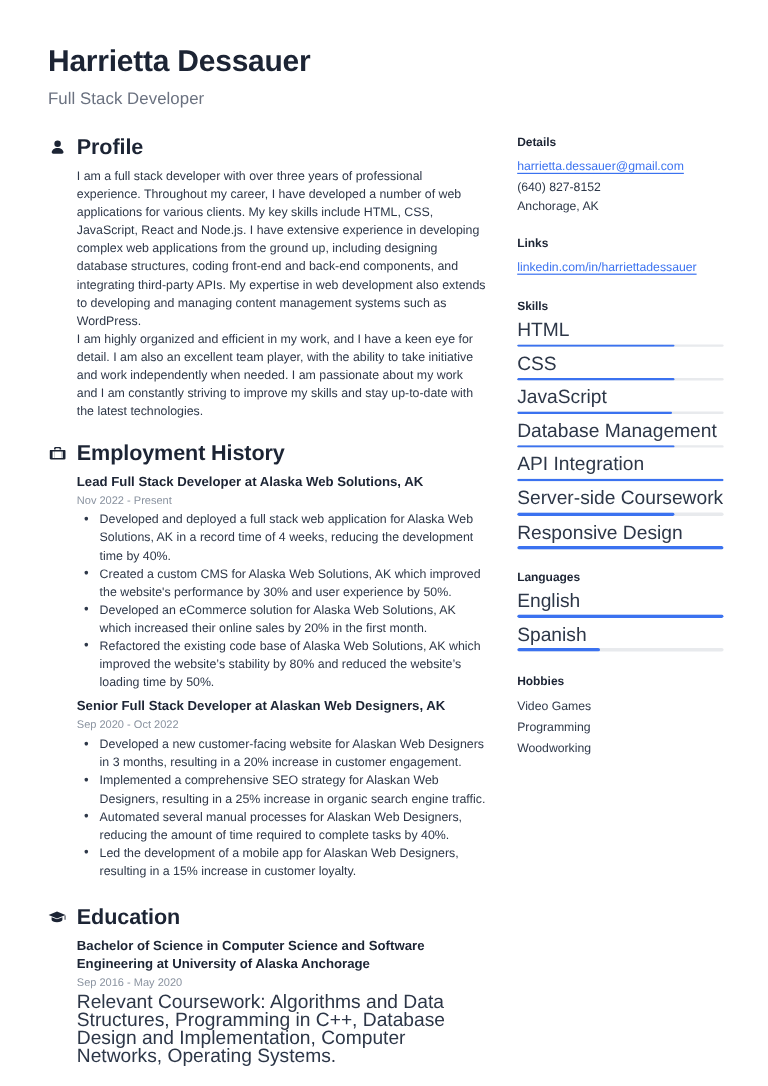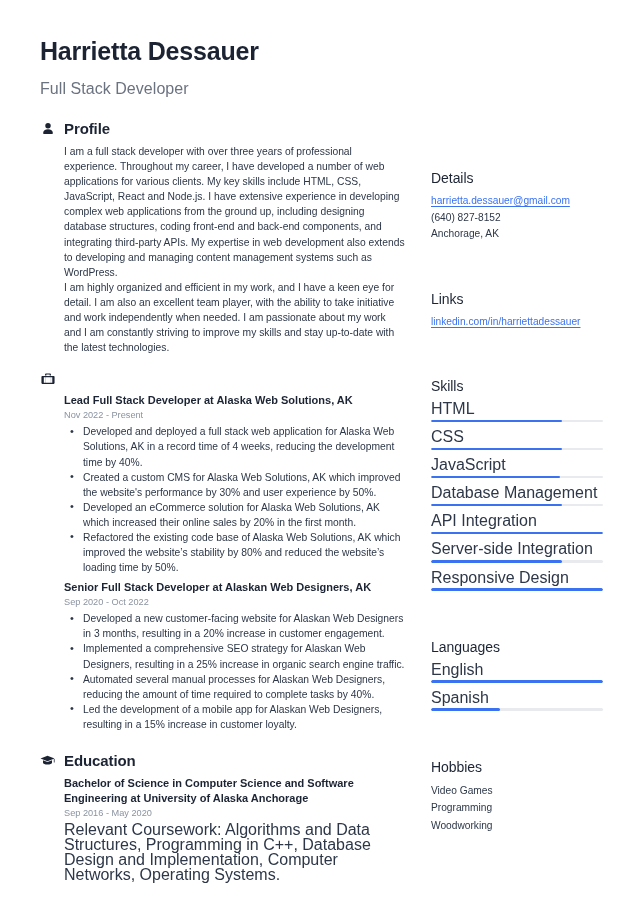--- a/index.html
+++ b/index.html
@@ -30,23 +30,23 @@
 
   .full-name {
     font-size: 25px;
     font-weight: 700;
     letter-spacing: -0.2px;
     color: #1c2434;
     line-height: 1.2;
   }
 
   .job-title {
-    font-size: 16px;
+    font-size: 14px;
     color: #6b7280;
-    margin-top: 14px;
+    margin-top: 8px;
     letter-spacing: 0.05px;
   }
 
   
   .body-cols {
     display: flex;
     align-items: flex-start;
     gap: 26px;
   }
 
@@ -68,21 +68,21 @@
     height: 15px;
     display: inline-flex;
     align-items: center;
     justify-content: center;
     color: #1c2434;
     flex: 0 0 15px;
   }
   .section-icon svg { display: block; }
 
   .section-title {
-    font-size: 15px;
+    font-size: 18px;
     font-weight: 700;
     color: #1c2434;
     letter-spacing: -0.1px;
   }
 
   .section-body { padding-left: 24px; }
 
   .para {
     font-size: 10.3px;
     line-height: 15.1px;
@@ -133,26 +133,25 @@
     left: 6px;
     top: -0.5px;
     font-size: 11px;
     color: #2d3748;
   }
 
   
   .side-block { margin-bottom: 16px; }
 
   .side-title {
-    font-size: 14px;
-    font-weight: 400;
+    font-size: 10px;
+    font-weight: 700;
     color: #1c2434;
     margin-bottom: 7px;
     letter-spacing: -0.05px;
-    margin-top: 48px;
   }
 
   .side-line {
     font-size: 10.2px;
     line-height: 16.5px;
     color: #2d3748;
   }
 
   .side-link {
     font-size: 10.2px;
@@ -228,20 +227,21 @@
       </div>
 
       <div class="section">
         <div class="section-head">
           <span class="section-icon">
             <svg width="14" height="14" viewBox="0 0 16 16" fill="currentColor">
               <path d="M6 1.6h4c.8 0 1.4.6 1.4 1.4v1h-1.5v-.8c0-.2-.2-.4-.4-.4H6.5c-.2 0-.4.2-.4.4v.8H4.6v-1c0-.8.6-1.4 1.4-1.4z"></path>
               <path d="M1.4 4.6h13.2c.5 0 .9.4.9.9v7.2c0 .5-.4.9-.9.9H1.4c-.5 0-.9-.4-.9-.9V5.5c0-.5.4-.9.9-.9zm3.3 1.5H3.2v6.1h1.5V6.1zm6.6 0H4.9v6.1h6.4V6.1zm1.6 0h-1.4v6.1h1.4V6.1z"></path>
             </svg>
           </span>
+          <span class="section-title">Employment History</span>
         </div>
         <div class="section-body">
 
           <div class="entry">
             <div class="entry-title">Lead Full Stack Developer at Alaska Web Solutions, AK</div>
             <div class="entry-date">Nov 2022 - Present</div>
             <ul class="bullets">
               <li>Developed and deployed a full stack web application for Alaska Web Solutions, AK in a record time of 4 weeks, reducing the development time by 40%.</li>
               <li>Created a custom CMS for Alaska Web Solutions, AK which improved the website's performance by 30% and user experience by 50%.</li>
               <li>Developed an eCommerce solution for Alaska Web Solutions, AK which increased their online sales by 20% in the first month.</li>
@@ -342,21 +342,21 @@
         </div>
 
         <div class="meter-row">
           <div class="meter-label">API Integration</div>
           <div class="meter-track">
             <div class="meter-fill" style="width: 100%;"></div>
           </div>
         </div>
 
         <div class="meter-row">
-          <div class="meter-label">Server-side Integration</div>
+          <div class="meter-label">Server-side Coursework</div>
           <div class="meter-track">
             <div class="meter-fill" style="width: 76%;"></div>
           </div>
         </div>
 
         <div class="meter-row">
           <div class="meter-label">Responsive Design</div>
           <div class="meter-track">
             <div class="meter-fill" style="width: 100%;"></div>
           </div>

